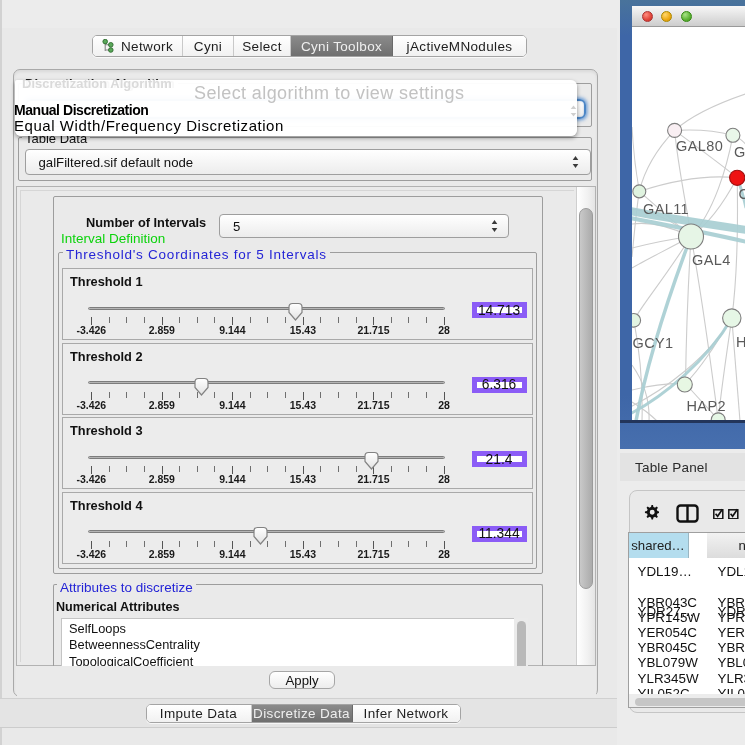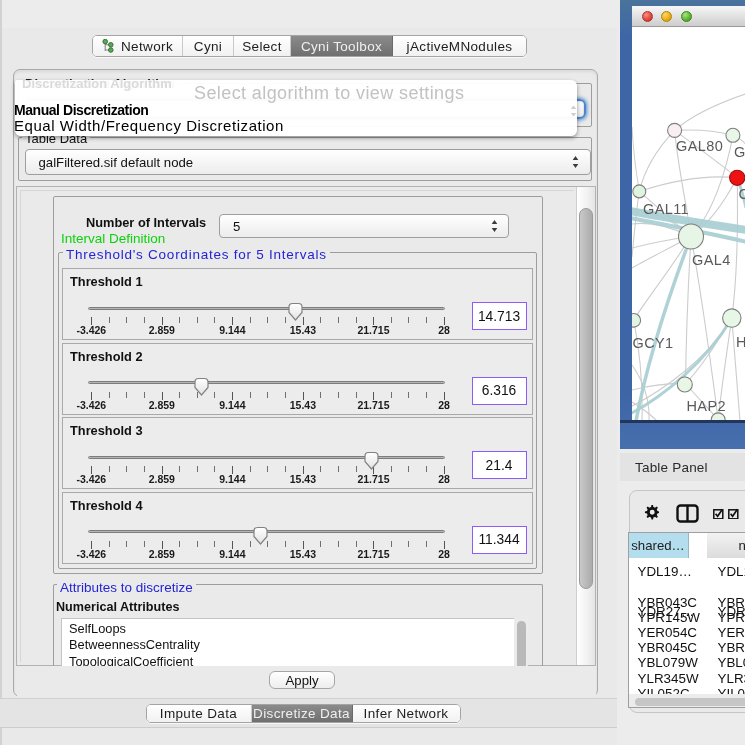--- a/index.html
+++ b/index.html
@@ -44,22 +44,22 @@
 .track { position:absolute; left:25px; top:37.5px; width:357px; height:3px;
   border:1px solid #7d7d7d; border-radius:2.5px;
   background:linear-gradient(#9a9a9a,#cfcfcf); }
 .ticks-min { position:absolute; left:28.3px; top:48px; width:354px; height:6px;
   background:repeating-linear-gradient(to right,#6f6f6f 0 1px,transparent 1px 17.635px); }
 .ticks-maj { position:absolute; left:28.3px; top:48px; width:354px; height:8px;
   background:repeating-linear-gradient(to right,#555 0 1px,transparent 1px 70.54px); }
 .tlab { position:absolute; top:55px; width:60px; text-align:center;
   font-size:10.5px; font-weight:bold; color:#1a1a1a; }
 .thumb { position:absolute; top:33px; width:17px; height:20px; }
-.vbox { position:absolute; left:408.5px; top:33px; width:55px; height:28px;
-  background:#ffffff; border:1px solid #8b5cf6; display:flex; align-items:center;
+.vbox { position:absolute; left:408.5px; top:33px; width:55px; height:16px;
+  background:#ffffff; border:5px solid #8b5cf6; display:flex; align-items:center;
   justify-content:center; font-size:13.8px; color:#111; }
 
 
 #attrlist { left:61px; top:618px; width:467px; height:49px; background:#ffffff;
   border:1px solid #c4c4c4; border-bottom:none; font-size:12.8px; color:#111; overflow:hidden; }
 #attrlist { padding-top:2px; }
 #attrlist div { padding-left:7px; line-height:16.4px; }
 
 .btn { position:absolute; border:1px solid #a6a6a6; border-radius:7px;
   background:linear-gradient(#ffffff,#ededed); display:flex; align-items:center;

